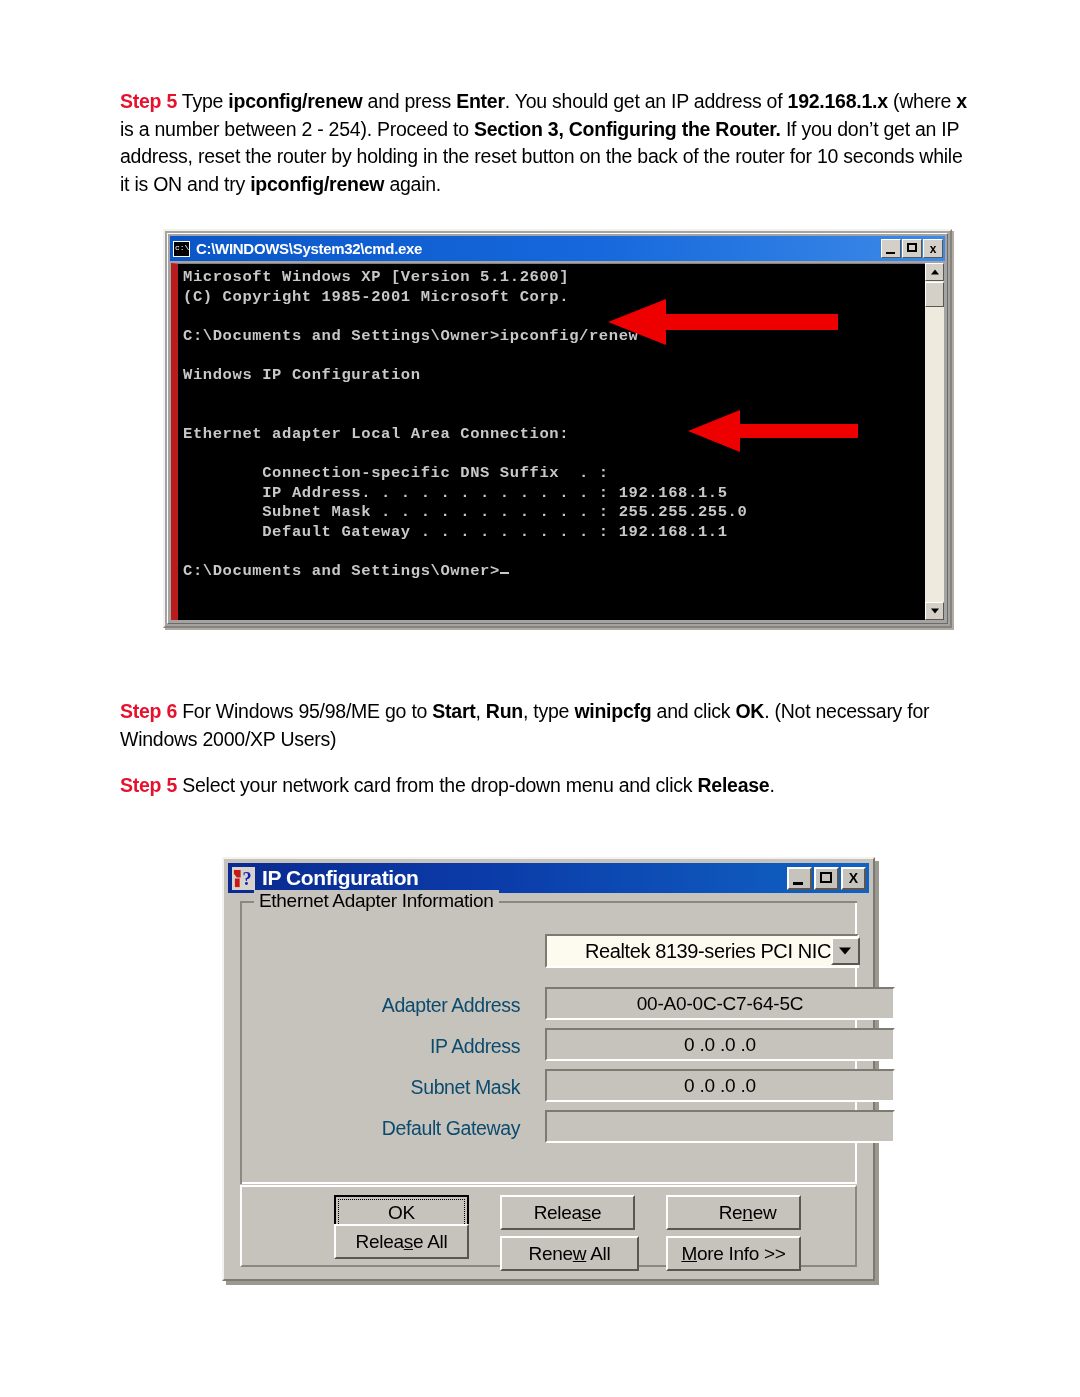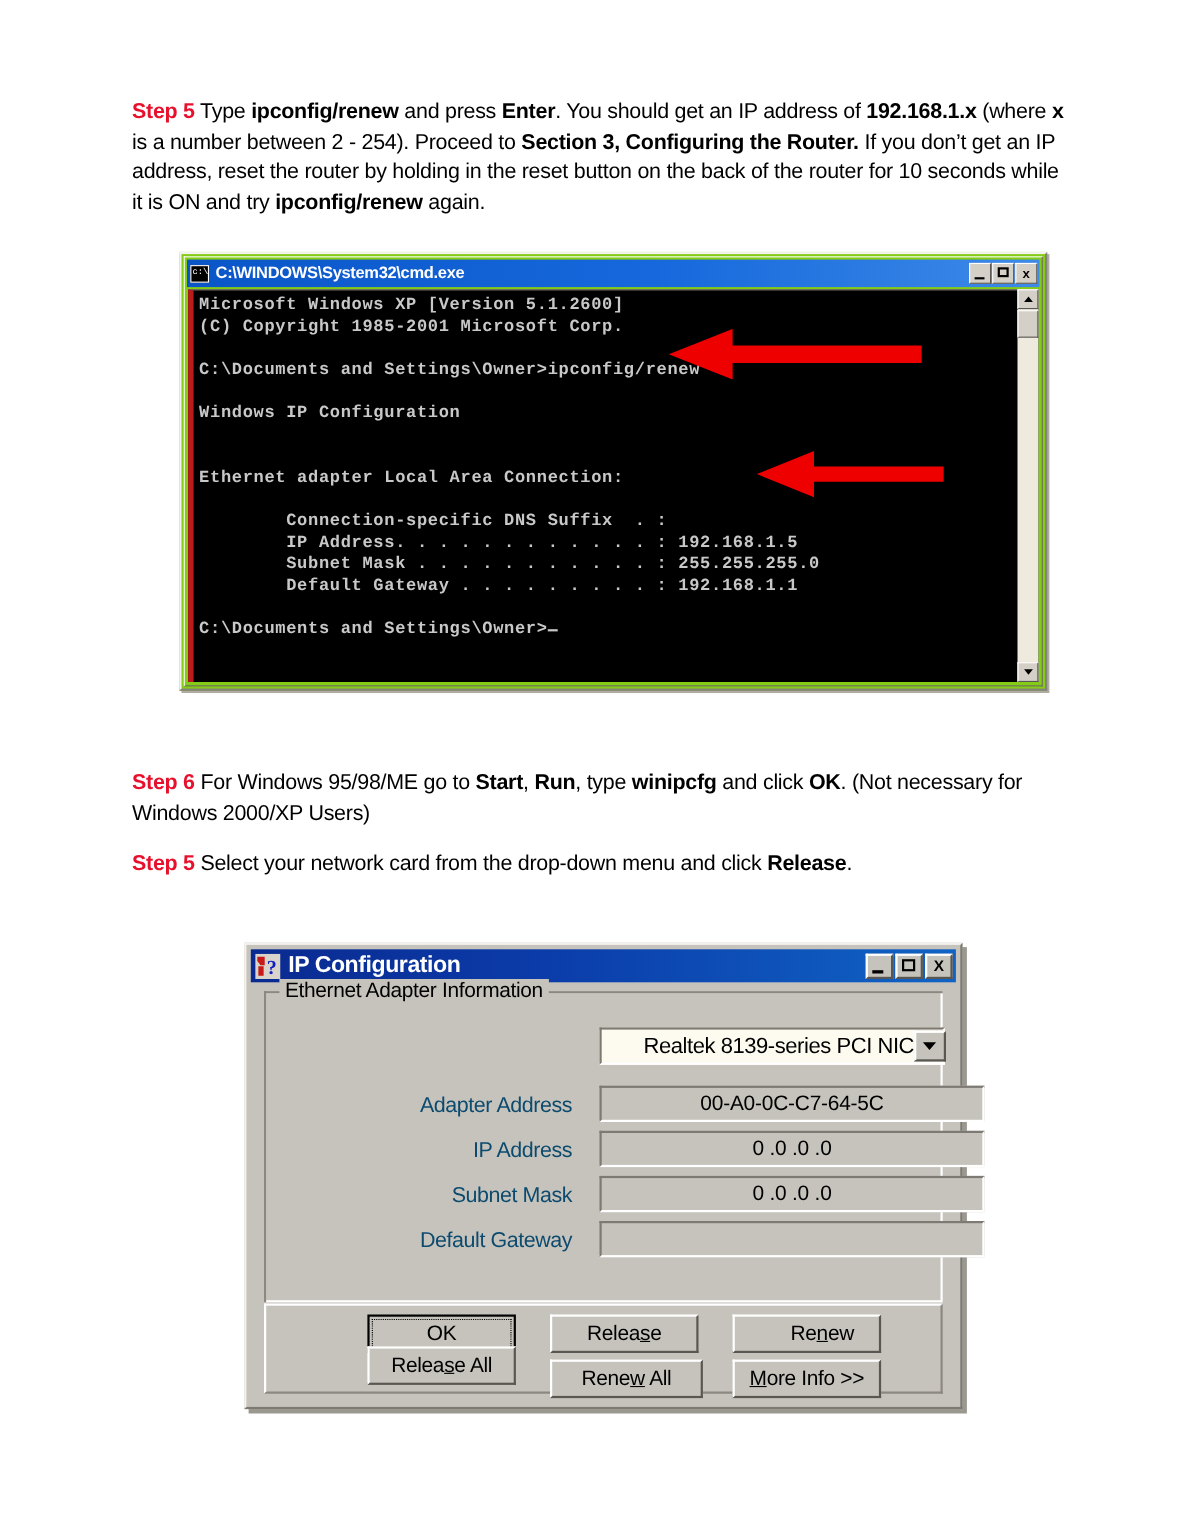--- a/index.html
+++ b/index.html
@@ -35,21 +35,21 @@
   #para-step6 { top: 698px; }
   #para-step7 { top: 772px; }
 
   
   #cmd-window {
     position: absolute;
     left: 163px;
     top: 229px;
     width: 789px;
     height: 399px;
-    background: #84cc16;
+    background: #a3a3a3;
     border-top: 2px solid #f4f2ee;
     border-left: 2px solid #f4f2ee;
     border-right: 2px solid #86837c;
     border-bottom: 2px solid #86837c;
     box-sizing: border-box;
     box-shadow: 2px 2px 0 0 #b0aca4;
   }
   #cmd-window .inner-frame {
     position: absolute;
     left: 2px; top: 2px; right: 2px; bottom: 2px;
@@ -135,21 +135,21 @@
     box-sizing: border-box;
   }
   #cmd-screen {
     position: absolute;
     left: 6px;
     top: 32px;
     right: 6px;
     bottom: 6px;
     background: #000000;
     border-top: 1px solid #86837c;
-    border-left: 5px solid #b91c1c;
+    border-left: 7px solid #b91c1c;
     box-sizing: border-box;
     overflow: hidden;
   }
   #cmd-text {
     position: absolute;
     left: 5px;
     top: 4px;
     font-family: "Liberation Mono", "DejaVu Sans Mono", monospace;
     font-size: 15.5px;
     line-height: 19.6px;

